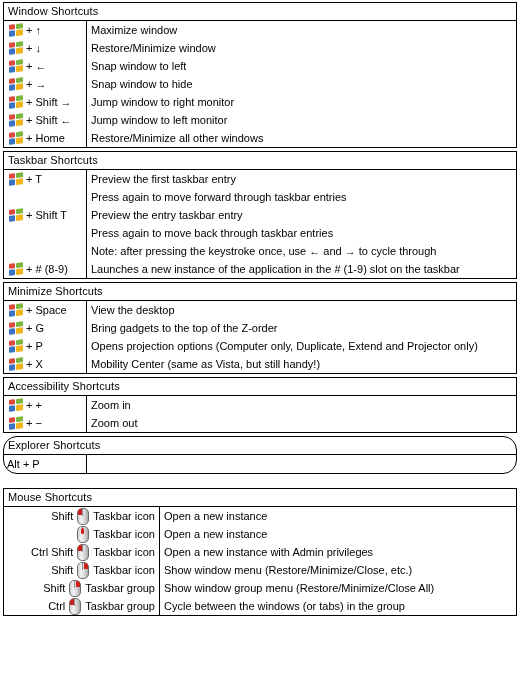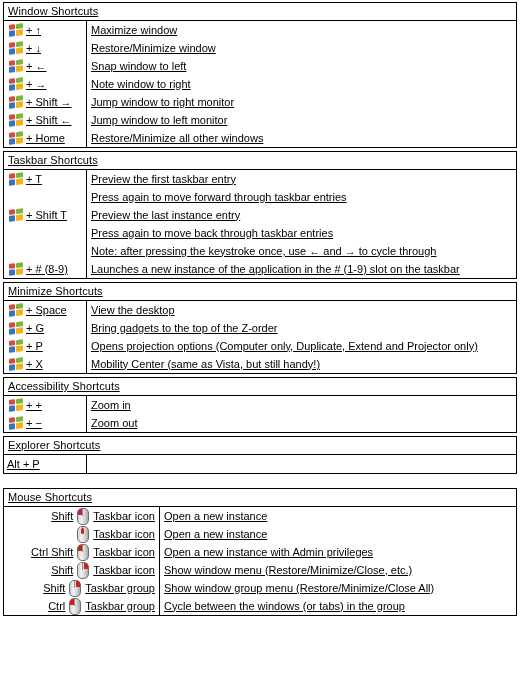--- a/index.html
+++ b/index.html
@@ -13,31 +13,30 @@
     font-family: "Liberation Sans", sans-serif;
     color: #000000;
     overflow: hidden;
   }
   .page {
     width: 520px;
     height: 578px;
     position: relative;
     box-sizing: border-box;
     padding: 2px 20px 0 3px;
-    text-decoration: underline;
   }
 
   .section {
     border: 1px solid #000000;
     box-sizing: border-box;
     width: 514px;
     margin-bottom: 3px;
     background: #ffffff;
   }
-  .section.gap-large { margin-bottom: 14px; }
+  .section.gap-large { margin-bottom: 14px; border-radius: 14px; }
 
   .sec-title {
     font-size: 11px;
     line-height: 15px;
     padding: 1px 0 1px 4px;
     border-bottom: 1px solid #000000;
     white-space: nowrap;
     letter-spacing: 0.1px;
   }
 
@@ -187,21 +186,21 @@
           <div class="row">
             <div class="cell-key">
               <span class="winlogo">
                 <i class="q1"></i>
                 <i class="q2"></i>
                 <i class="q3"></i>
                 <i class="q4"></i>
               </span>
               <span class="keyspan">+ →</span>
             </div>
-            <div class="cell-desc">Note window to right</div>
+            <div class="cell-desc">Snap window to hide</div>
           </div>
           <div class="row">
             <div class="cell-key">
               <span class="winlogo">
                 <i class="q1"></i>
                 <i class="q2"></i>
                 <i class="q3"></i>
                 <i class="q4"></i>
               </span>
               <span class="keyspan">+ Shift →</span>
@@ -256,21 +255,21 @@
           <div class="row">
             <div class="cell-key">
               <span class="winlogo">
                 <i class="q1"></i>
                 <i class="q2"></i>
                 <i class="q3"></i>
                 <i class="q4"></i>
               </span>
               <span class="keyspan">+ Shift T</span>
             </div>
-            <div class="cell-desc">Preview the last instance entry</div>
+            <div class="cell-desc">Preview the entry taskbar entry</div>
           </div>
           <div class="row">
             <div class="cell-key"></div>
             <div class="cell-desc">Press again to move back through taskbar entries</div>
           </div>
           <div class="row">
             <div class="cell-key"></div>
             <div class="cell-desc">Note: after pressing the keystroke once, use ← and → to cycle through</div>
           </div>
           <div class="row">

